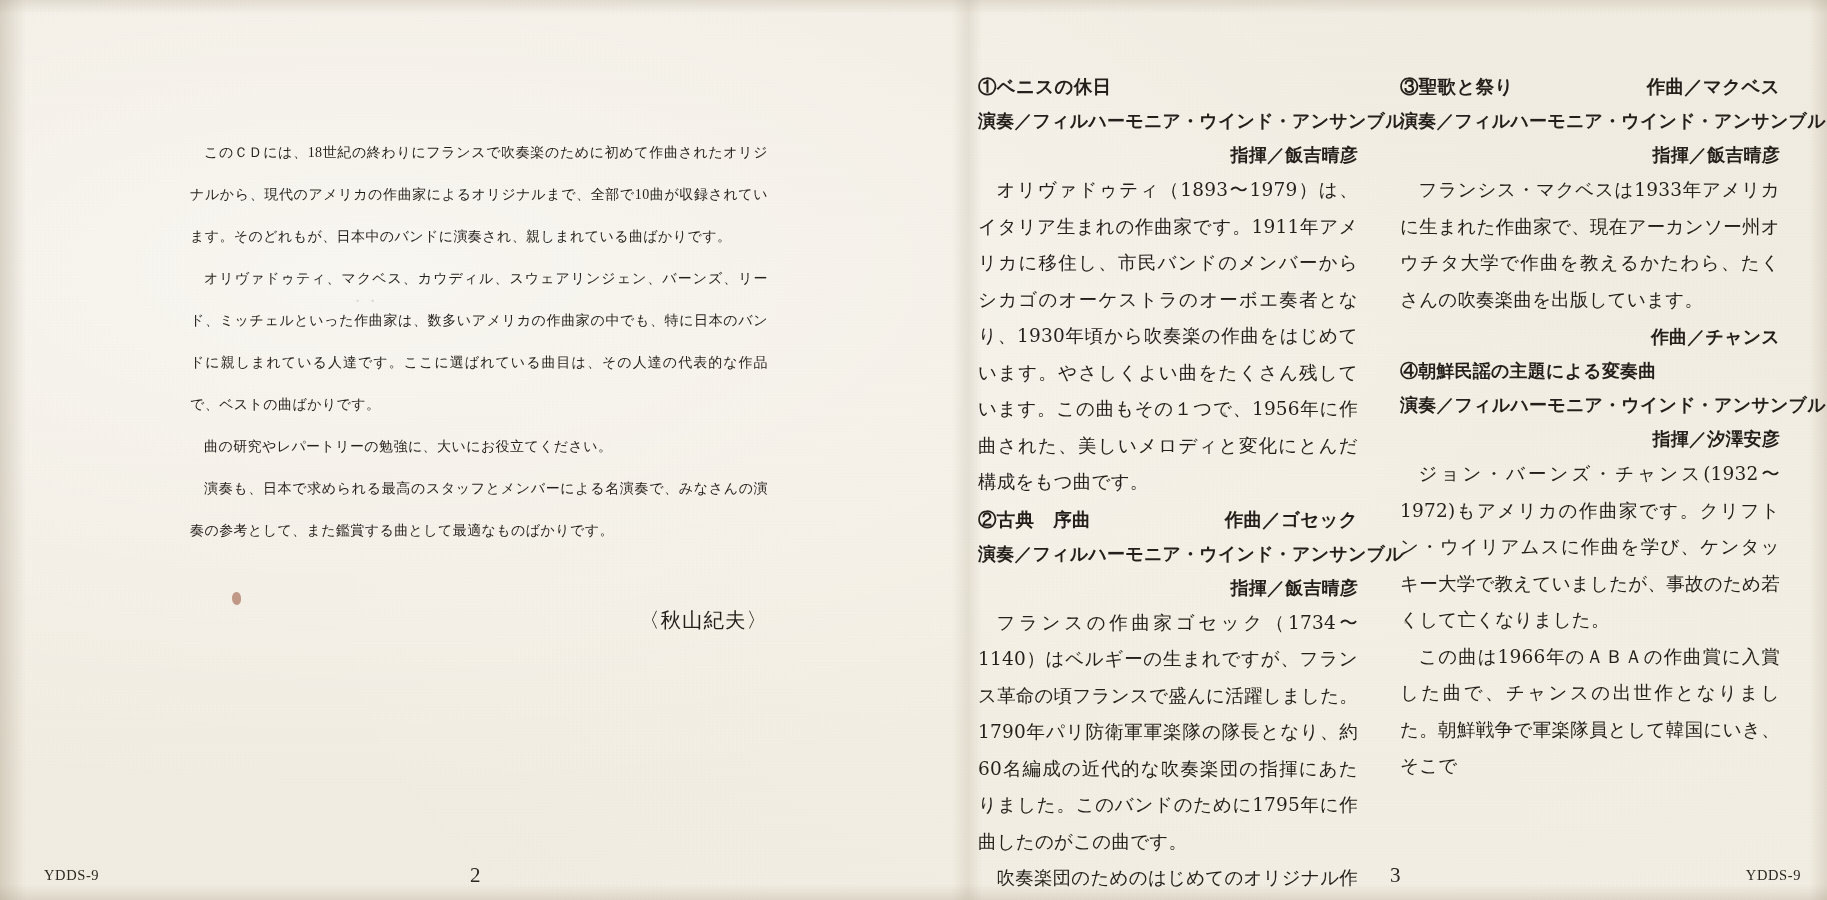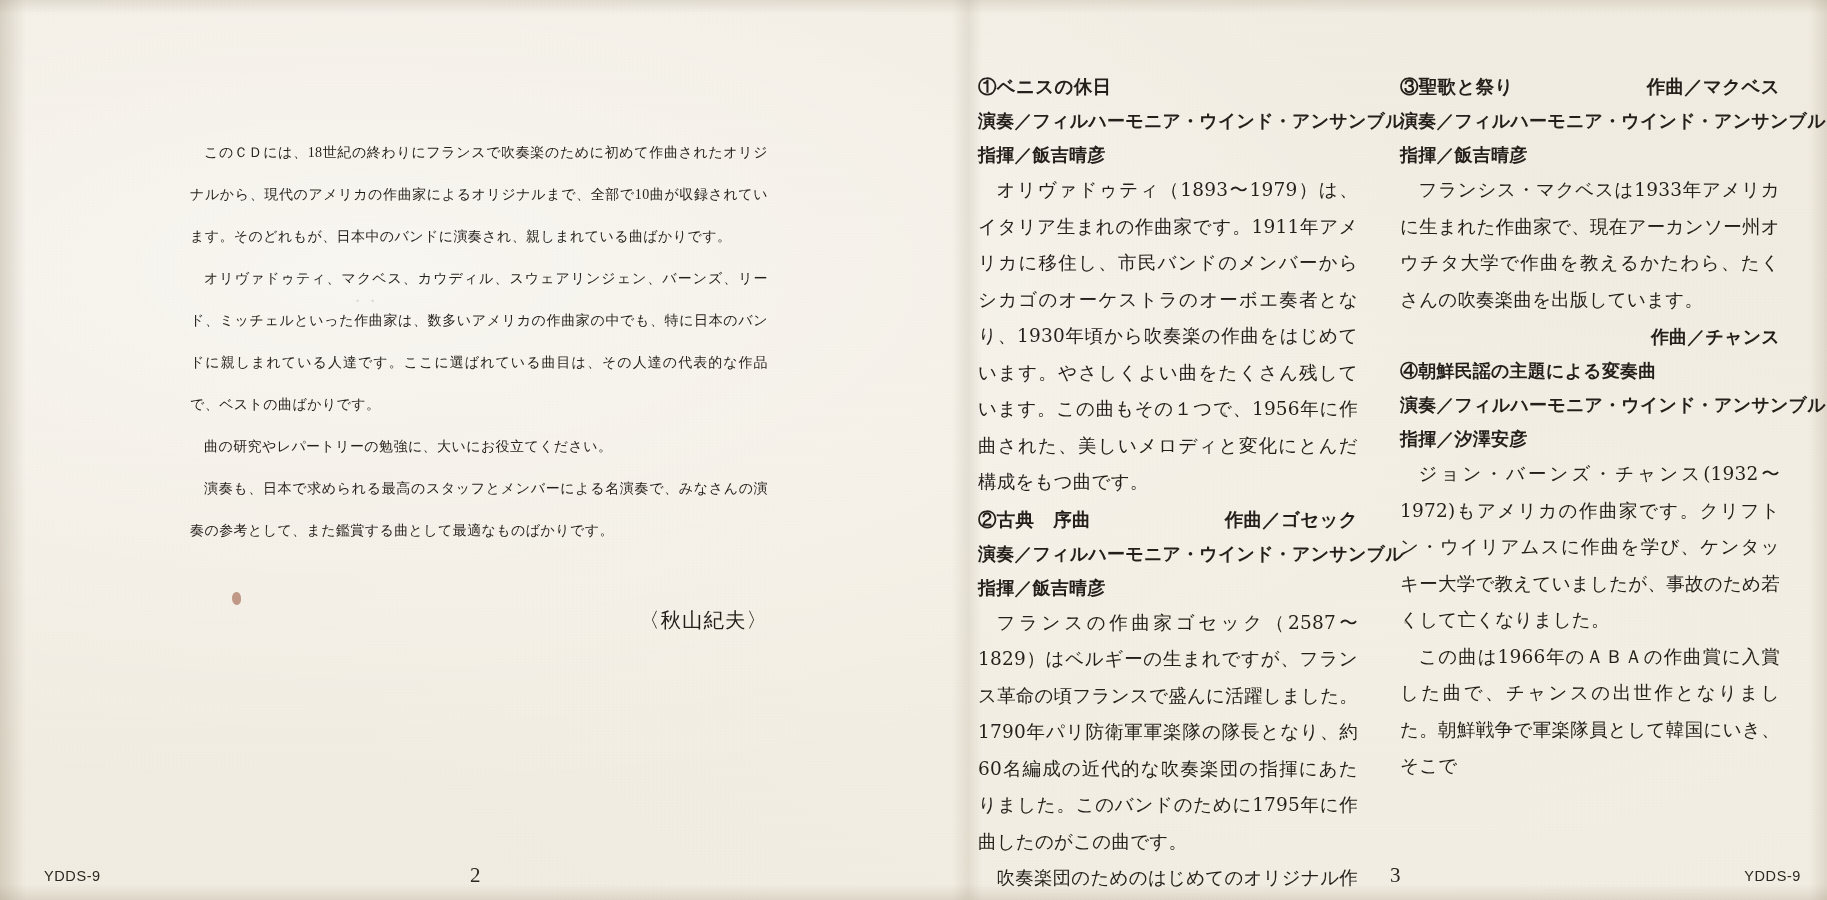--- a/index.html
+++ b/index.html
@@ -90,21 +90,21 @@
     font-family: "Liberation Serif", "DejaVu Serif", serif;
     font-size: 21px;
     color: #2b2722;
   }
   .page-number.left  { left: 470px; }
   .page-number.right { left: 430px; }
 
   .catalog-no {
     position: absolute;
     bottom: 36px;
-    font-family: Liberation Sans, sans-serif;
+    font-family: Liberation Serif, serif;
     font-size: 14.5px;
     letter-spacing: 0.6px;
     color: #2b2722;
   }
   .catalog-no.left  { left: 44px; }
   .catalog-no.right { right: 26px; }
 
   
   .intro {
     position: absolute;
@@ -179,21 +179,21 @@
   .track-head .t-title { }
   .track-head .t-credit { }
 
   .credit-line {
     font-weight: bold;
     font-size: 18px;
     line-height: 34px;
     letter-spacing: 0.2px;
     white-space: nowrap;
   }
-  .credit-line.right { text-align: left; }
+  .credit-line.right { text-align: right; }
   .credit-line.full  { text-align: left; }
   .credit-line.block { text-align: right; }
 
   .para {
     font-size: 18.5px;
     line-height: 36.5px;
     text-align: justify;
     text-indent: 1em;
     margin: 0;
     letter-spacing: 0.2px;
@@ -250,21 +250,21 @@
         <p class="para">オリヴァドゥティ（1893〜1979）は、イタリア生まれの作曲家です。1911年アメリカに移住し、市民バンドのメンバーからシカゴのオーケストラのオーボエ奏者となり、1930年頃から吹奏楽の作曲をはじめています。やさしくよい曲をたくさん残しています。この曲もその１つで、1956年に作曲された、美しいメロディと変化にとんだ構成をもつ曲です。</p>
       </div>
 
       <div class="track">
         <div class="track-head">
           <span class="t-title">②古典　序曲</span>
           <span class="t-credit">作曲／ゴセック</span>
         </div>
         <div class="credit-line full">演奏／フィルハーモニア・ウインド・アンサンブル</div>
         <div class="credit-line right">指揮／飯吉晴彦</div>
-        <p class="para">フランスの作曲家ゴセック（2587〜1829）はベルギーの生まれですが、フランス革命の頃フランスで盛んに活躍しました。1790年パリ防衛軍軍楽隊の隊長となり、約60名編成の近代的な吹奏楽団の指揮にあたりました。このバンドのために1795年に作曲したのがこの曲です。</p>
+        <p class="para">フランスの作曲家ゴセック（1734〜1140）はベルギーの生まれですが、フランス革命の頃フランスで盛んに活躍しました。1790年パリ防衛軍軍楽隊の隊長となり、約60名編成の近代的な吹奏楽団の指揮にあたりました。このバンドのために1795年に作曲したのがこの曲です。</p>
         <p class="para">吹奏楽団のためのはじめてのオリジナル作品として、貴重な作品といえます。</p>
       </div>
 
     </div>
 
     <div class="col col-b">
 
       <div class="track">
         <div class="track-head">
           <span class="t-title">③聖歌と祭り</span>

